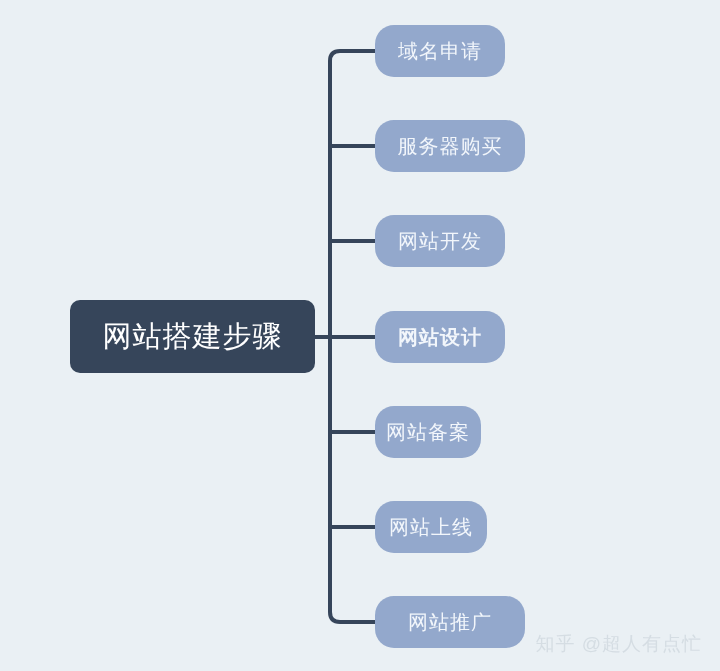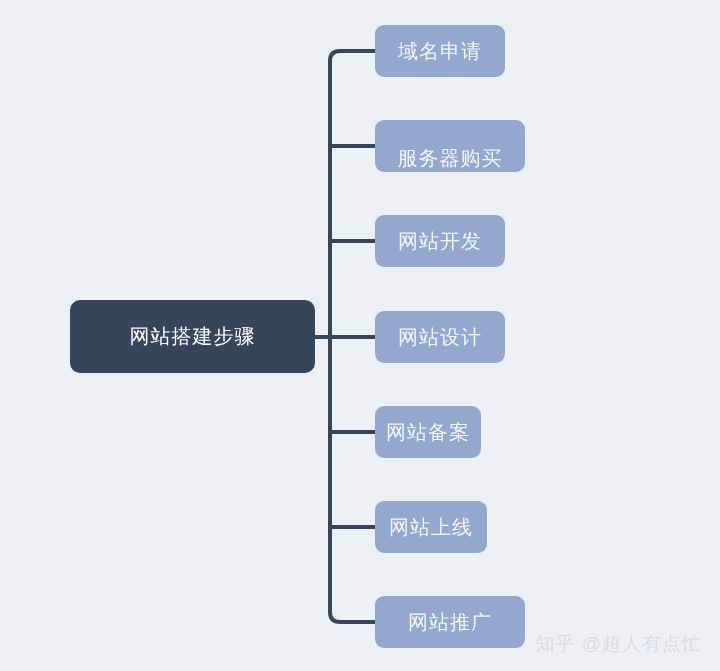--- a/index.html
+++ b/index.html
@@ -32,30 +32,30 @@
     align-items: center;
     justify-content: center;
     box-sizing: border-box;
     white-space: nowrap;
     letter-spacing: 1px;
   }
   .node-root {
     background: #36455a;
     color: #ffffff;
     border-radius: 10px;
-    font-size: 20px;
+    font-size: 29px;
     left: 70px;
     top: 300px;
     width: 245px;
     height: 73px;
   }
   .node-child {
     background: #93a8cc;
     color: #f2f6fb;
-    border-radius: 9px;
+    border-radius: 19px;
     font-size: 20px;
     height: 52px;
     padding: 0 22px;
   }
   .watermark {
     position: absolute;
     right: 18px;
     bottom: 14px;
     color: #d5dde3;
     font-size: 19px;
@@ -81,27 +81,27 @@
     </svg>
 
   <div class="node node-root">
     <span>网站搭建步骤</span>
   </div>
 
   <div id="child-nodes">
       <div class="node node-child" style="left: 375px; width: 130px; top: 25px;">
         <span>域名申请</span>
       </div>
-      <div class="node node-child" style="left: 375px; width: 150px; top: 120px; align-items: flex-end;">
+      <div class="node node-child" style="left: 375px; width: 150px; top: 120px;">
         <span>服务器购买</span>
       </div>
       <div class="node node-child" style="left: 375px; width: 130px; top: 215px; text-align: center;">
         <span>网站开发</span>
       </div>
-      <div class="node node-child" style="left: 375px; width: 130px; top: 311px;">
+      <div class="node node-child" style="left: 375px; width: 130px; top: 311px; font-weight: bold;">
         <span>网站设计</span>
       </div>
       <div class="node node-child" style="left: 375px; width: 106px; top: 406px;">
         <span>网站备案</span>
       </div>
       <div class="node node-child" style="left: 375px; width: 112px; top: 501px;">
         <span>网站上线</span>
       </div>
       <div class="node node-child" style="left: 375px; width: 150px; top: 596px;">
         <span>网站推广</span>

